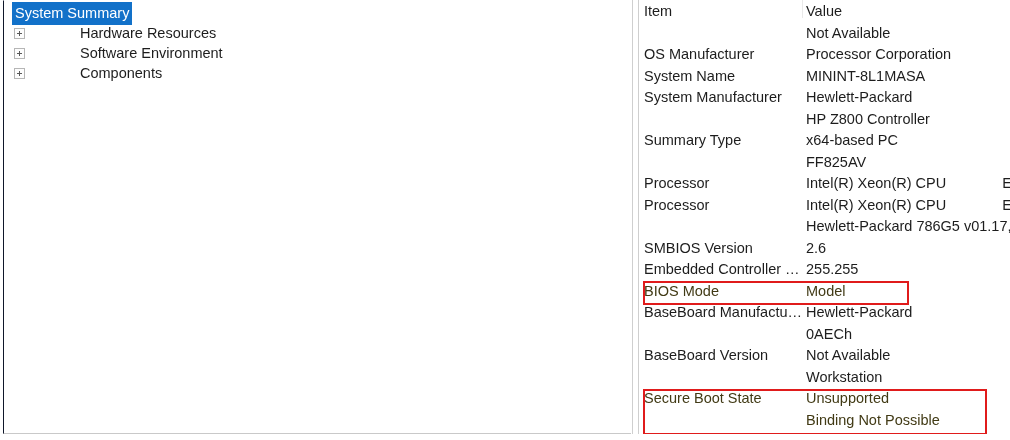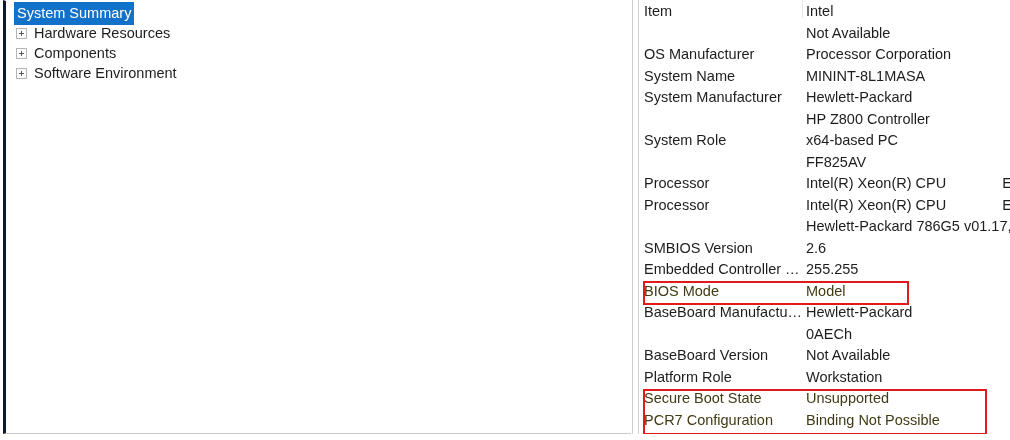--- a/index.html
+++ b/index.html
@@ -25,21 +25,21 @@
     display: flex;
     background: #ffffff;
   }
 
   
   .tree-pane {
     position: relative;
     width: 628px;
     height: 434px;
     margin-left: 3px;
-    border-left: 3px solid #0f172a;
+    border-left: 1px solid #0f172a;
     border-bottom: 1px solid #c9c9c9;
     border-top: 1px solid #ffffff;
     background: #ffffff;
     box-sizing: border-box;
     overflow: hidden;
   }
 
   .tree-root {
     padding: 2px 0 0 4px;
   }
@@ -53,20 +53,21 @@
     white-space: nowrap;
     color: #1d1d1d;
   }
 
   .tree-node.root-node {
     padding-left: 4px;
   }
 
   .tree-node.child-node {
     padding-left: 6px;
+    gap: 48px;
   }
 
   .expander {
     width: 11px;
     height: 11px;
     margin-right: 5px;
     border: 1px solid #b6b6b6;
     background: #fdfdfd;
     position: relative;
     flex: 0 0 auto;
@@ -218,61 +219,61 @@
         <div class="tree-node root-node">
           <span style="display: inline-block; width: 0px;"></span>
           <span class="node-label selected">System Summary</span>
         </div>
         <div class="tree-node child-node">
           <span class="expander"></span>
           <span class="node-label">Hardware Resources</span>
         </div>
         <div class="tree-node child-node">
           <span class="expander"></span>
-          <span class="node-label">Components</span>
+          <span class="node-label">Software Environment</span>
         </div>
         <div class="tree-node child-node">
           <span class="expander"></span>
-          <span class="node-label">Software Environment</span>
+          <span class="node-label">Components</span>
         </div>
       </div>
   </div>
 
   <div class="splitter">
     <div class="bar-a"></div>
     <div class="bar-b"></div>
   </div>
 
   <div class="detail-pane">
     <div class="col-sep" style="left:162px;"></div>
     <div class="detail-list" id="detail-list">
         <div class="detail-row">
           <div class="cell-item">Item</div>
-          <div class="cell-value"><span>Intel</span></div>
+          <div class="cell-value"><span>Value</span></div>
         </div>
         <div class="detail-row">
           <div class="cell-value"><span>Not Available</span></div>
         </div>
         <div class="detail-row">
           <div class="cell-item">OS Manufacturer</div>
           <div class="cell-value"><span>Processor Corporation</span></div>
         </div>
         <div class="detail-row">
           <div class="cell-item">System Name</div>
           <div class="cell-value"><span>MININT-8L1MASA</span></div>
         </div>
         <div class="detail-row">
           <div class="cell-item">System Manufacturer</div>
           <div class="cell-value"><span>Hewlett-Packard</span></div>
         </div>
         <div class="detail-row">
           <div class="cell-value"><span>HP Z800 Controller</span></div>
         </div>
         <div class="detail-row">
-          <div class="cell-item">System Role</div>
+          <div class="cell-item">Summary Type</div>
           <div class="cell-value"><span>x64-based PC</span></div>
         </div>
         <div class="detail-row">
           <div class="cell-value"><span>FF825AV</span></div>
         </div>
         <div class="detail-row">
           <div class="cell-item">Processor</div>
           <div class="cell-value"><span>Intel(R) Xeon(R) CPU</span><span class="val-extra">E5506</span></div>
         </div>
         <div class="detail-row">
@@ -299,29 +300,27 @@
           <div class="cell-value"><span>Hewlett-Packard</span></div>
         </div>
         <div class="detail-row">
           <div class="cell-value"><span>0AECh</span></div>
         </div>
         <div class="detail-row">
           <div class="cell-item">BaseBoard Version</div>
           <div class="cell-value"><span>Not Available</span></div>
         </div>
         <div class="detail-row">
-          <div class="cell-item">Platform Role</div>
           <div class="cell-value"><span>Workstation</span></div>
         </div>
         <div class="detail-row tinted">
           <div class="cell-item">Secure Boot State</div>
           <div class="cell-value"><span>Unsupported</span></div>
         </div>
         <div class="detail-row tinted">
-          <div class="cell-item">PCR7 Configuration</div>
           <div class="cell-value"><span>Binding Not Possible</span></div>
         </div>
       </div>
 
     <div class="annot-box" id="annot-bios-mode"></div>
     <div class="annot-box" id="annot-secure-boot"></div>
   </div>
 
 </div>
 

